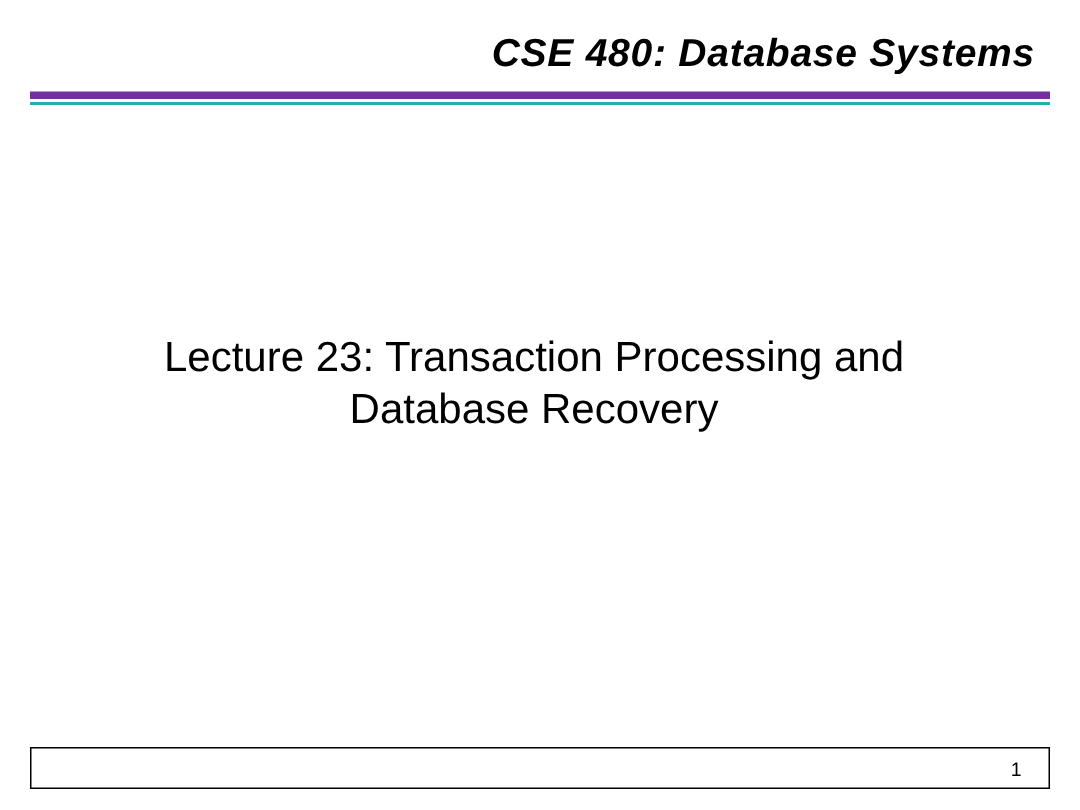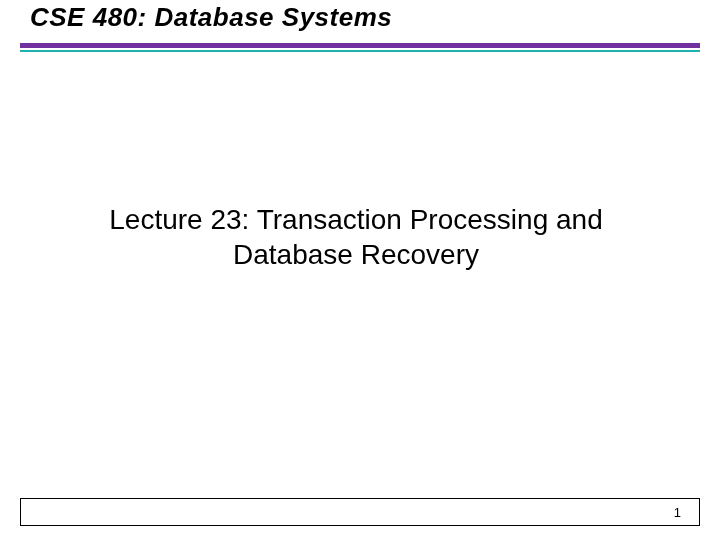--- a/index.html
+++ b/index.html
@@ -9,21 +9,22 @@
     }
     body {
       width: 720px;
       height: 540px;
       background: #ffffff;
       font-family: Arial, Helvetica, sans-serif;
       position: relative;
       overflow: hidden;
     }
     .header {
-      padding: 2px 30px 10px 30px;
+      padding: 20px 30px 10px 30px;
+      text-align: right;
     }
     .header-title {
       font-size: 26px;
       font-weight: bold;
       font-style: italic;
       color: #000000;
       letter-spacing: 0.5px;
     }
     .divider {
       margin: 0 20px;

